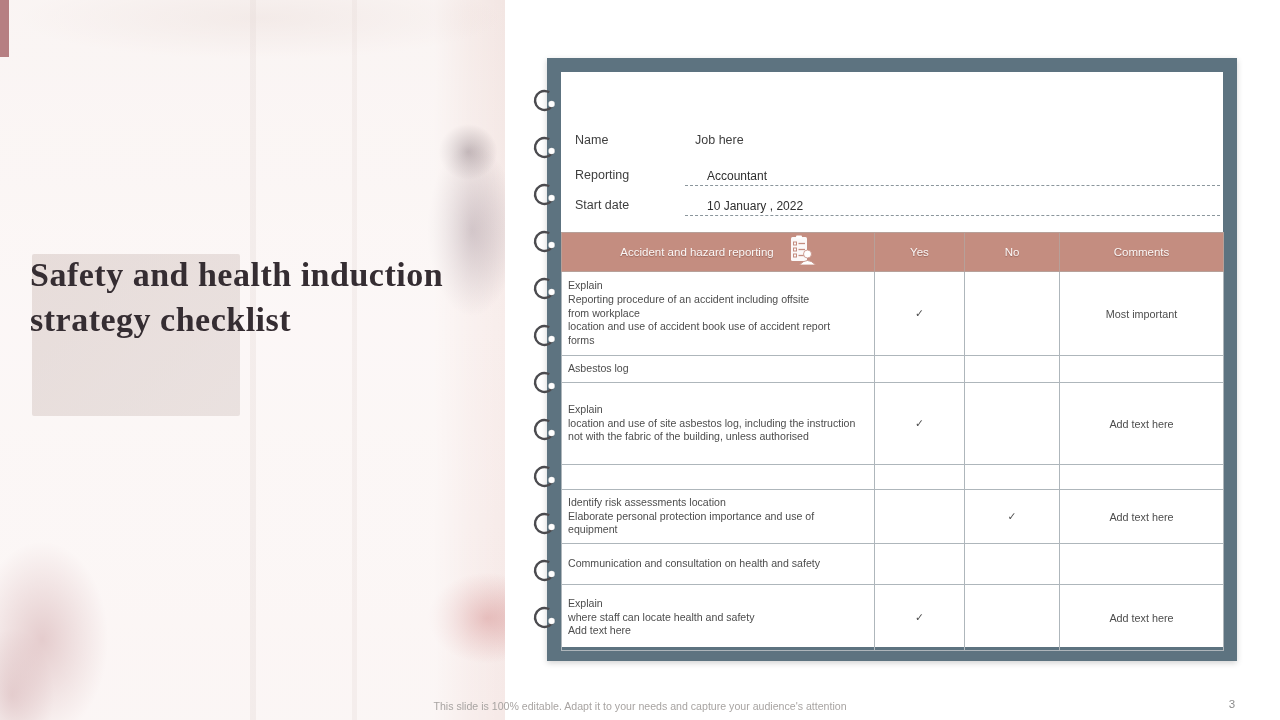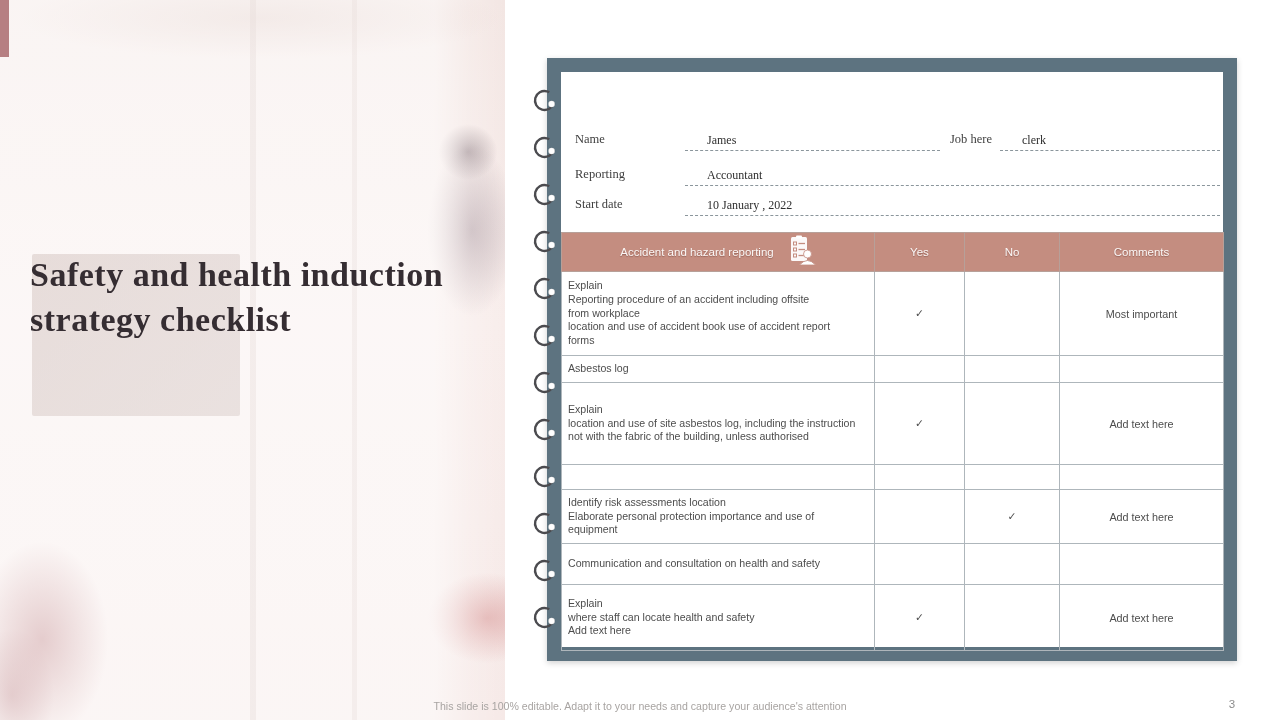--- a/index.html
+++ b/index.html
@@ -37,21 +37,21 @@
   .sheet{position:absolute;left:14px;top:14px;width:662px;height:575px;background:#ffffff;}
 
   .band{position:absolute;left:0;top:7px;width:662px;height:37px;background:#c48d80;
     display:flex;align-items:center;justify-content:center;}
   .band-title{font-family:"Liberation Serif", serif;font-weight:700;font-size:16px;color:#fdfbfa;
     letter-spacing:.4px;text-shadow:0 1px 2px rgba(80,40,32,.45);}
   .band-icon{position:absolute;right:122px;top:4px;}
 
   
   .fields{position:absolute;left:0;top:44px;width:662px;}
-  .frow{display:flex;align-items:flex-end;font-family:Liberation Serif, serif;}
+  .frow{display:flex;align-items:flex-end;}
   .frow.r1{height:35px;} .frow.r2{height:35px;} .frow.r3{height:30px;}
   .flabel{width:110px;padding-left:14px;padding-bottom:4px;font-size:12.5px;color:#3e3e3e;flex:none;}
   .flabel.jt{width:auto;padding-left:10px;padding-right:8px;}
   .fvalue{border-bottom:1px dashed #8b969c;padding:0 0 2px 22px;font-size:12px;color:#2e2e2e;}
   .fvalue.v-name{width:233px;flex:none;}
   .fvalue.grow{flex:1;margin-right:3px;}
 
   
   table.checklist{position:absolute;left:0;top:160px;width:662px;border-collapse:collapse;table-layout:fixed;}
   table.checklist th, table.checklist td{border:1px solid #aeb6bb;padding:2px 6px;vertical-align:middle;}
@@ -88,23 +88,21 @@
 strategy checklist</h1>
   </div>
 
   <div class="panel">
     <div class="sheet">
 
 
       <div class="fields">
         <div class="frow r1">
           <span class="flabel">Name</span>
-          <span class="fvalue v-name">James</span>
           <span class="flabel jt">Job here</span>
-          <span class="fvalue grow">clerk</span>
         </div>
         <div class="frow r2">
           <span class="flabel">Reporting</span>
           <span class="fvalue grow">Accountant</span>
         </div>
         <div class="frow r3">
           <span class="flabel">Start date</span>
           <span class="fvalue grow">10 January , 2022</span>
         </div>
       </div>

